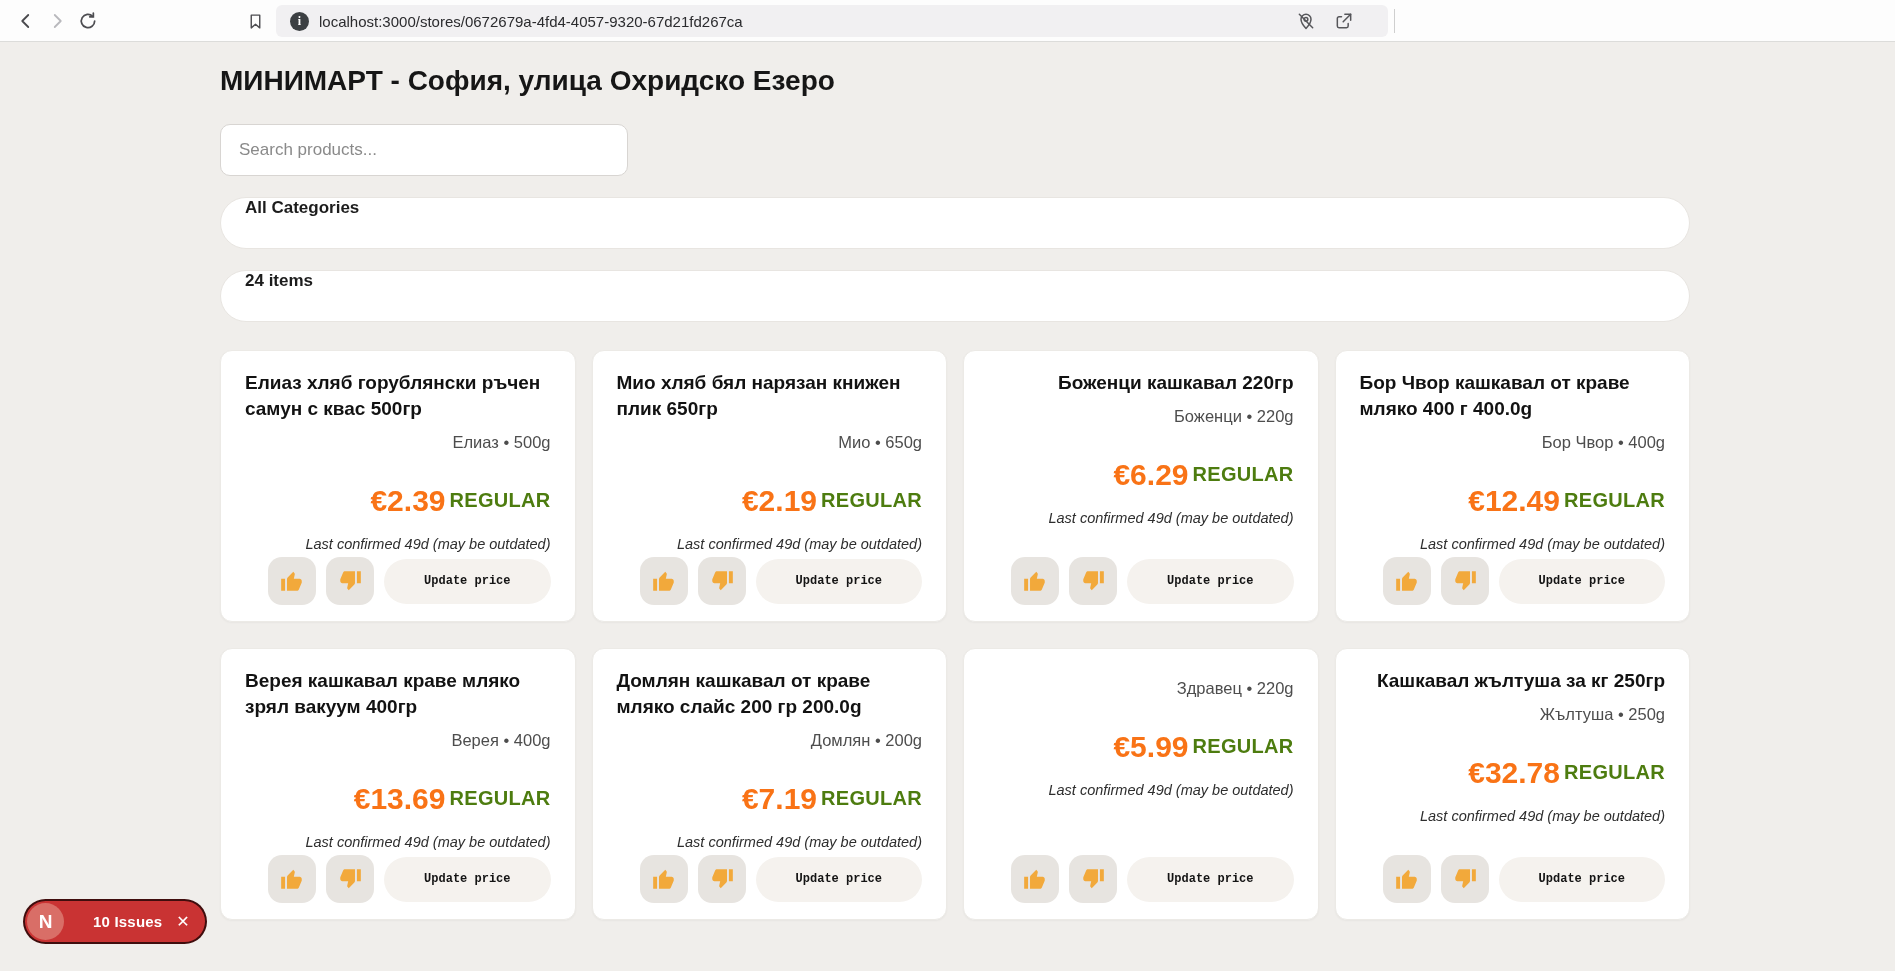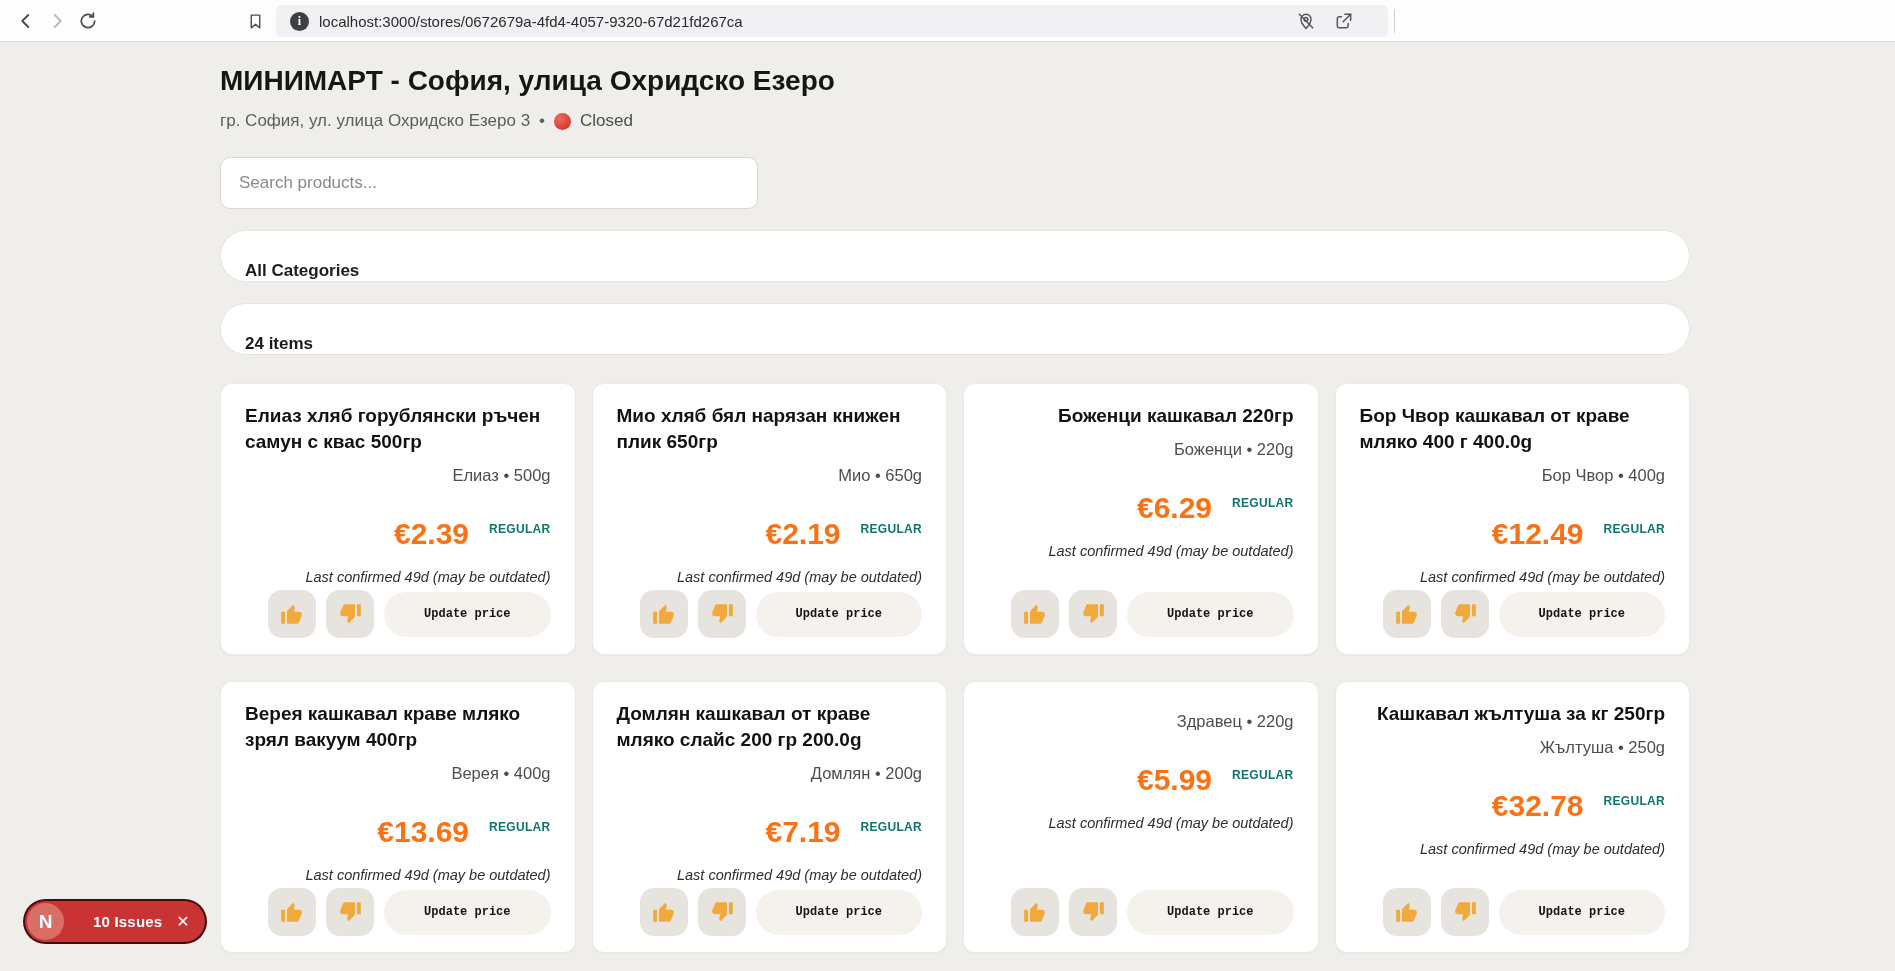--- a/index.html
+++ b/index.html
@@ -40,31 +40,31 @@
   .content { width: 1470px; margin-left: 220px; }
 
   .store-title { margin-top: 22px; font-size: 28px; line-height: 34px; font-weight: 700; color: #161616; }
   .store-sub { margin-top: 13px; display: flex; align-items: center; font-size: 17px; color: #5d5d5d; }
   .sub-sep { margin: 0 9px; color: #5d5d5d; }
   .status-dot { width: 17px; height: 17px; border-radius: 50%; margin-right: 9px;
     background: radial-gradient(circle at 35% 32%, #ef6a5c, #d93a30 70%); flex: 0 0 auto; }
   .status-text { color: #4c4c4c; }
 
   .search-input {
-    display: block; margin-top: 26px; width: 538px; height: 52px;
+    display: block; margin-top: 26px; width: 408px; height: 52px;
     border: 1px solid #d8d5d2; border-radius: 10px; background: #fff;
     padding: 14px 18px; font-size: 17px; color: #404040;
     font-family: "Liberation Sans", sans-serif; outline: none;
   }
   .search-input::placeholder { color: #8a8a8a; }
 
   .pill-select {
     margin-top: 21px; width: 1470px; height: 52px;
     background: #fff; border: 1px solid #e8e5e1; border-radius: 26px;
-    display: flex; align-items: flex-end; padding: 0 24px;
+    display: flex; align-items: flex-start; padding: 0 24px;
     font-size: 17px; font-weight: 600; color: #1c1c1c; cursor: pointer;
   }
 
   .results-count { margin-top: 31px; font-size: 16.5px; color: #6e6e6e; }
 
   
   .grid {
     margin-top: 28px; display: grid;
     grid-template-columns: repeat(4, 1fr);
     gap: 26px 16px; grid-auto-rows: 272px;
@@ -72,22 +72,22 @@
   .card {
     background: #fff; border: 1px solid #eceae6; border-radius: 12px;
     box-shadow: 0 1px 2px rgba(0,0,0,.04);
     padding: 19px 24px 16px 24px;
     display: flex; flex-direction: column; overflow: hidden; align-items: flex-end;
   }
   .card-title { font-size: 19px; line-height: 26px; font-weight: 700; color: #121212; }
   .card-meta { margin-top: 11px; font-size: 16.5px; color: #4d4d4d; }
   .price-row { margin-top: 34px; display: flex; align-items: flex-start; }
   .price { font-size: 30px; font-weight: 700; color: #f97316; line-height: 1; }
-  .price-badge { margin-left: 20px; margin-top: 3px; font-size: 12px; font-weight: 700;
-    color: #0f766e; letter-spacing: .3px; }
+  .price-badge { margin-left: 4px; margin-top: 3px; font-size: 20px; font-weight: 700;
+    color: #4d7c0f; letter-spacing: .3px; }
   .confirmed { margin-top: 20px; font-size: 14.5px; font-style: italic; color: #2e2e2e;
     font-family: "Liberation Sans", sans-serif; }
   .card-actions { margin-top: auto; display: flex; align-items: center; gap: 10px; }
   .thumb-btn { width: 48px; height: 48px; border-radius: 14px; border: none;
     background: #e7e4e0; display: flex; align-items: center; justify-content: center; cursor: pointer; }
   .update-btn { margin-left: auto; height: 45px; padding: 0 40px; border-radius: 23px;
     border: none; background: #f5f2ee; font-size: 12px; font-weight: 600; color: #141414;
     font-family: Liberation Mono, monospace; cursor: pointer; }
 
   
@@ -150,26 +150,20 @@
     </span>
   </div>
   <span class="chrome-divider"></span>
 </header>
 
 <main class="page">
   <div class="content">
 
     <h1 class="store-title">МИНИМАРТ - София, улица Охридско Езеро</h1>
 
-    <div class="store-sub">
-      <span>гр. София, ул. улица Охридско Езеро 3</span>
-      <span class="sub-sep">•</span>
-      <span class="status-dot"></span>
-      <span class="status-text">Closed</span>
-    </div>
 
     <input class="search-input" type="text" value="" placeholder="Search products..." style="">
 
     <div class="pill-select">
       <span>All Categories</span>
     </div>
 
     <div class="pill-select">
       <span>24 items</span>
     </div>

